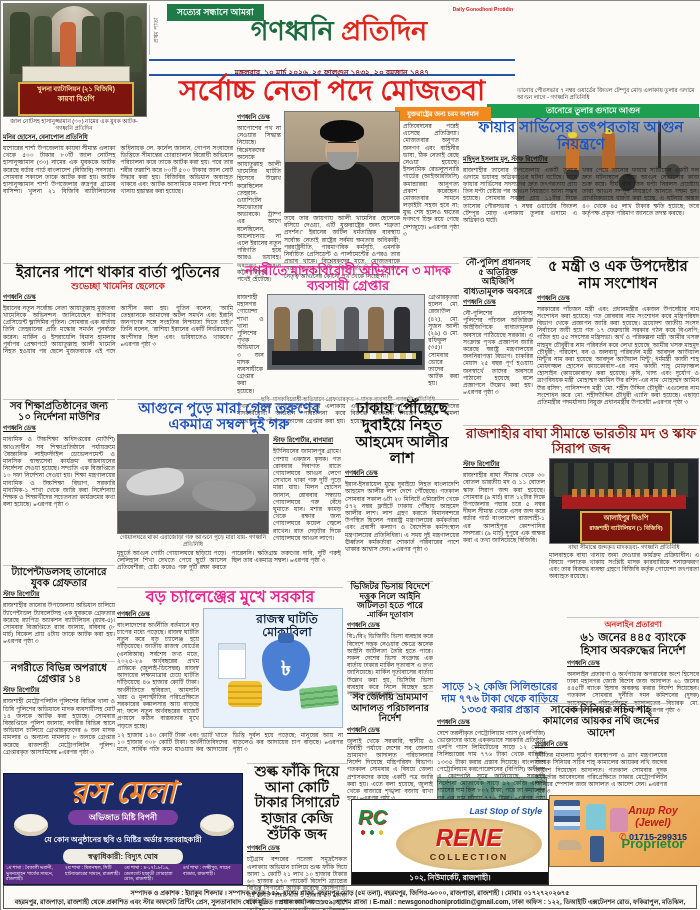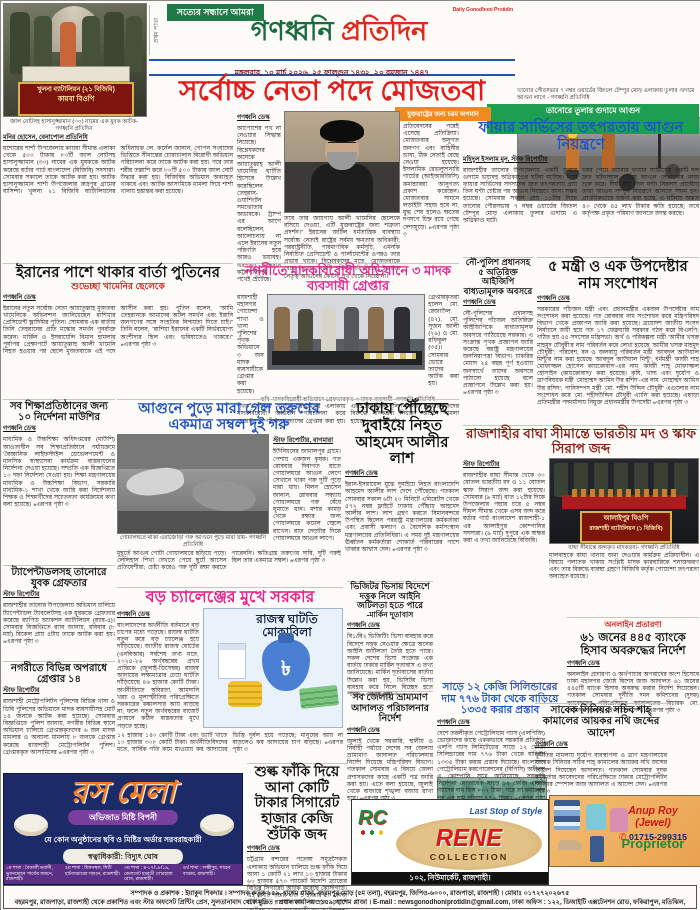--- a/index.html
+++ b/index.html
@@ -55,21 +55,21 @@
 
   <div class="abs photo" style="left:516px;top:2px;width:182px;height:82px;background:linear-gradient(180deg,#a9abae 0%,#7e8083 40%,#5a5b5e 100%);">
     <div class="abs" style="left:0;top:38px;width:182px;height:44px;background:radial-gradient(circle at 30% 40%,#3a3a38 6px,transparent 7px),radial-gradient(circle at 60% 60%,#2e2e2c 8px,transparent 9px),radial-gradient(circle at 85% 35%,#44443f 7px,transparent 8px),#6d6a64;"></div>
     <div class="abs" style="left:48px;top:18px;width:13px;height:34px;background:#c9742c;border-radius:4px 4px 0 0;"></div>
     <div class="abs" style="left:50px;top:14px;width:9px;height:6px;background:#e8d23a;border-radius:4px;"></div>
     <div class="abs" style="left:84px;top:14px;width:13px;height:38px;background:#b5662a;border-radius:4px 4px 0 0;"></div>
     <div class="abs" style="left:86px;top:10px;width:9px;height:6px;background:#e8d23a;border-radius:4px;"></div>
     <div class="abs" style="left:140px;top:4px;width:3px;height:46px;background:#2c2a26;"></div>
   </div>
   <div class="abs cap" style="left:516px;top:86px;width:182px;text-align:left;">তানোর পৌরসভার ৭ নম্বর ওয়ার্ডের জিতল টেম্পুর মোড় এলাকায় তুলার গুদামে আগুন লাগে - গণধ্বনি প্রতিনিধি</div>
-  <div class="abs kickergreen" style="left:486px;top:103px;width:212px;height:30px;">তানোরে তুলার গুদামে আগুন</div>
+  <div class="abs kickergreen" style="left:486px;top:103px;width:212px;height:14px;">তানোরে তুলার গুদামে আগুন</div>
   <div class="abs deckorange" style="left:394px;top:106px;width:96px;height:14px;">যুক্তরাষ্ট্রের জন্য চরম অপমান</div>
 
   <div class="abs" style="left:236px;top:110px;width:222px;height:150px;display:flex;gap:3px;">
     <div style="width:44px;">
       <div class="by">গণধ্বনি ডেস্ক</div>
       <div class="body">আপোশের পথ না নেওয়ার সিদ্ধান্ত নিয়েছে। বিশ্লেষকদের অনেকে আয়াতুল্লাহ আলী খামেনির ঘাটতি হিসেবে উল্লেখ করেছিলেন তেহরান-ওয়াশিংটন সমঝোতার অভাবকে। ট্রাম্প এর আগে বলেছিলেন, আলোচনায় না এলে ইরানের নতুন পরিণতি হবে আরও ভয়াবহ। এরপরও তেহরান কট্টরপন্থিদের পথেই হেঁটেছে।</div>
     </div>
     <div style="width:116px;">
       <div class="photo" style="width:114px;height:100px;background:linear-gradient(180deg,#b9a98f,#8f8270);">
         <div class="abs" style="left:0;top:50px;width:114px;height:50px;background:#3b3a38;"></div>

